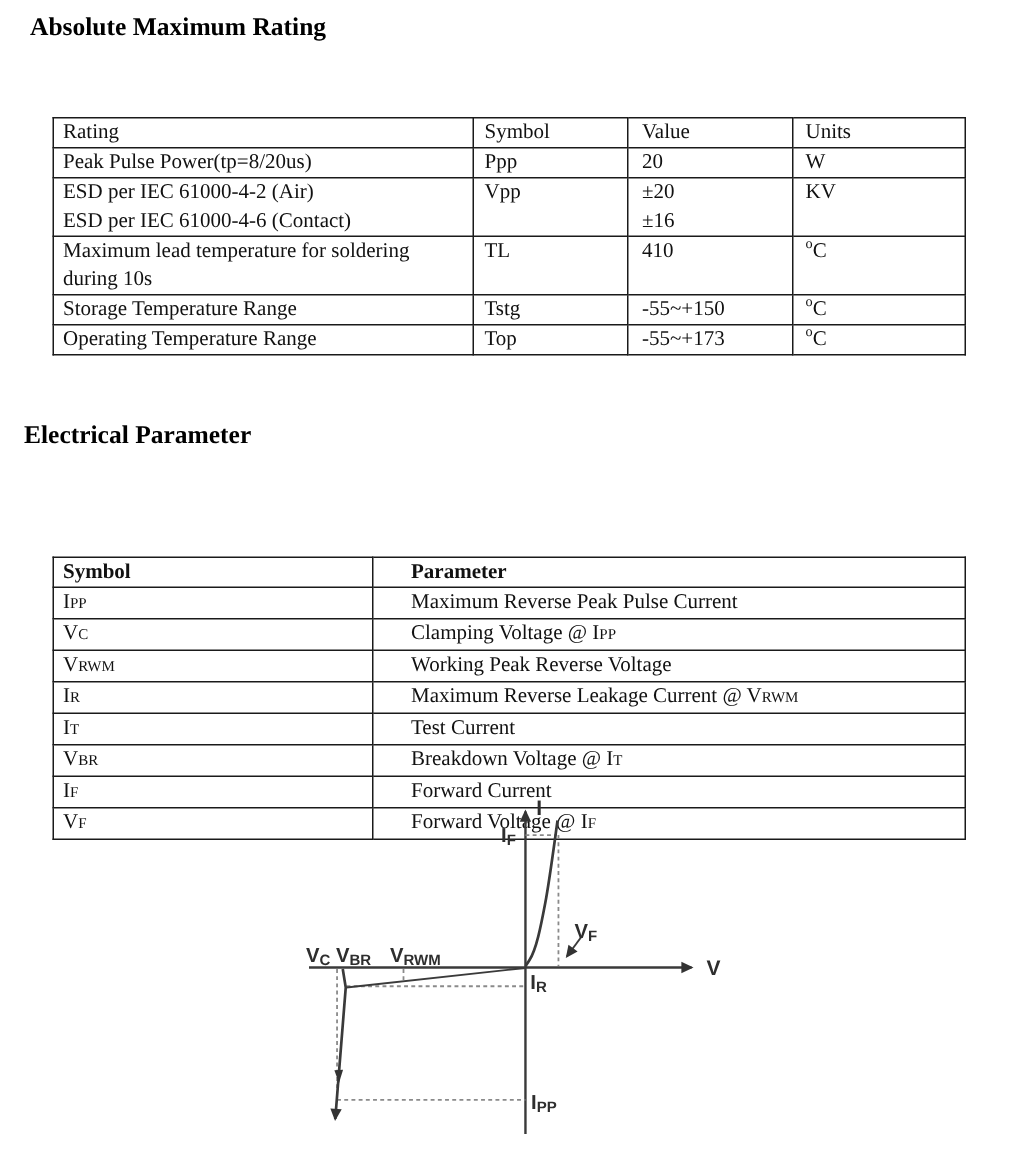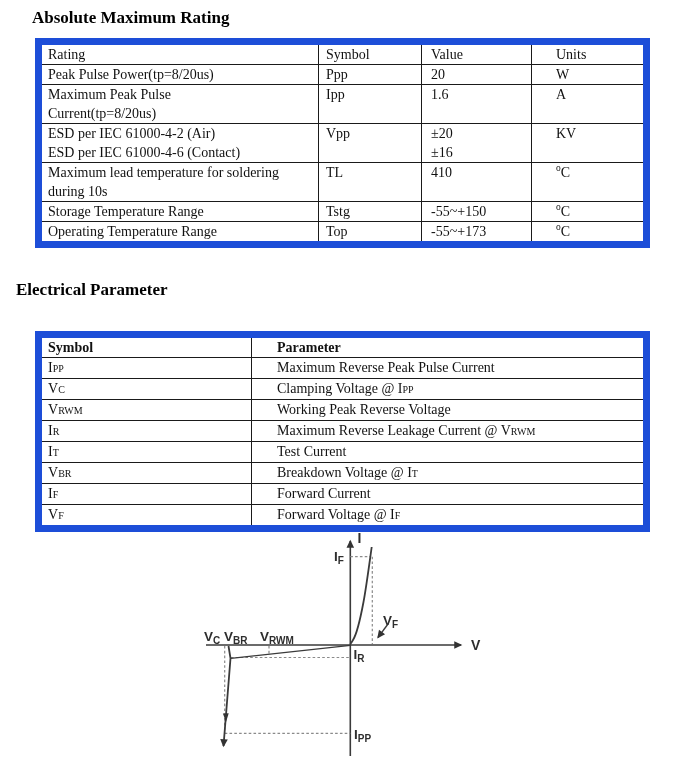--- a/index.html
+++ b/index.html
@@ -11,50 +11,51 @@
   }
   .sec-title {
     position:absolute;
     font-weight:bold; font-size:17px; color:#000;
     white-space:nowrap;
   }
   table.ds {
     position:absolute;
     border-collapse:collapse; table-layout:fixed;
     width:608px;
-    border:7px solid #1d4ed8;
+    border:1px solid #1d4ed8;
+    margin-top:40px;
   }
   table.ds td {
     border:1px solid #1a1a1a;
     font-size:14px; line-height:19px;
     vertical-align:top;
     padding:0 2px 0 6px;
     overflow:hidden; white-space:nowrap;
   }
   table.ds td.c2 { padding-left:7px; }
   table.ds td.c3 { padding-left:9px; }
-  table.ds td.c4 { padding-left:24px; }
+  table.ds td.c4 { padding-left:8px; }
   #t2 td.p { padding-left:25px; }
   .bold { font-weight:bold; }
   sup.deg { font-size:9.5px; vertical-align:6px; line-height:0; }
   .sub {
     font-size:10px;
   }
   #diagram { position:absolute; left:195px; top:525px; }
   #diagram text {
     font-family:"Liberation Sans", sans-serif;
     font-weight:bold; font-size:13.5px; fill:#2e2e2e;
   }
   #diagram .axlbl { font-size:14px; }
   #diagram tspan.s { font-size:10px; }
 </style>
 </head>
 <body>
 
-<div class="sec-title" style="left:32px; top:8px">Absolute Maximum Rating</div>
+<div class="sec-title" style="left:20px; top:8px">Absolute Maximum Rating</div>
 
 <table class="ds" id="t1" style="left:35px; top:38px">
   <colgroup>
       <col style="width:280px">
       <col style="width:103px">
       <col style="width:110px">
       <col style="width:115px">
     </colgroup>
   <tbody>
       <tr style="height:20px">
@@ -66,31 +67,20 @@
   <tr style="height:19px">
     <td>
           <div>Peak Pulse Power(tp=8/20us)</div>
         </td>
     <td class="c2">Ppp</td>
     <td class="c3">
           <div>20</div>
         </td>
     <td class="c4"><span>W</span></td>
   </tr>
-  <tr style="height:39px">
-    <td>
-      <div>Maximum Peak Pulse</div>
-      <div>Current(tp=8/20us)</div>
-    </td>
-    <td class="c2">Ipp</td>
-    <td class="c3">
-          <div>1.6</div>
-        </td>
-    <td class="c4"><span>A</span></td>
-  </tr>
   <tr style="height:38px">
     <td>
       <div>ESD per IEC 61000-4-2 (Air)</div>
       <div>ESD per IEC 61000-4-6 (Contact)</div>
     </td>
     <td class="c2">Vpp</td>
     <td class="c3">
       <div>±20</div>
       <div>±16</div>
     </td>

